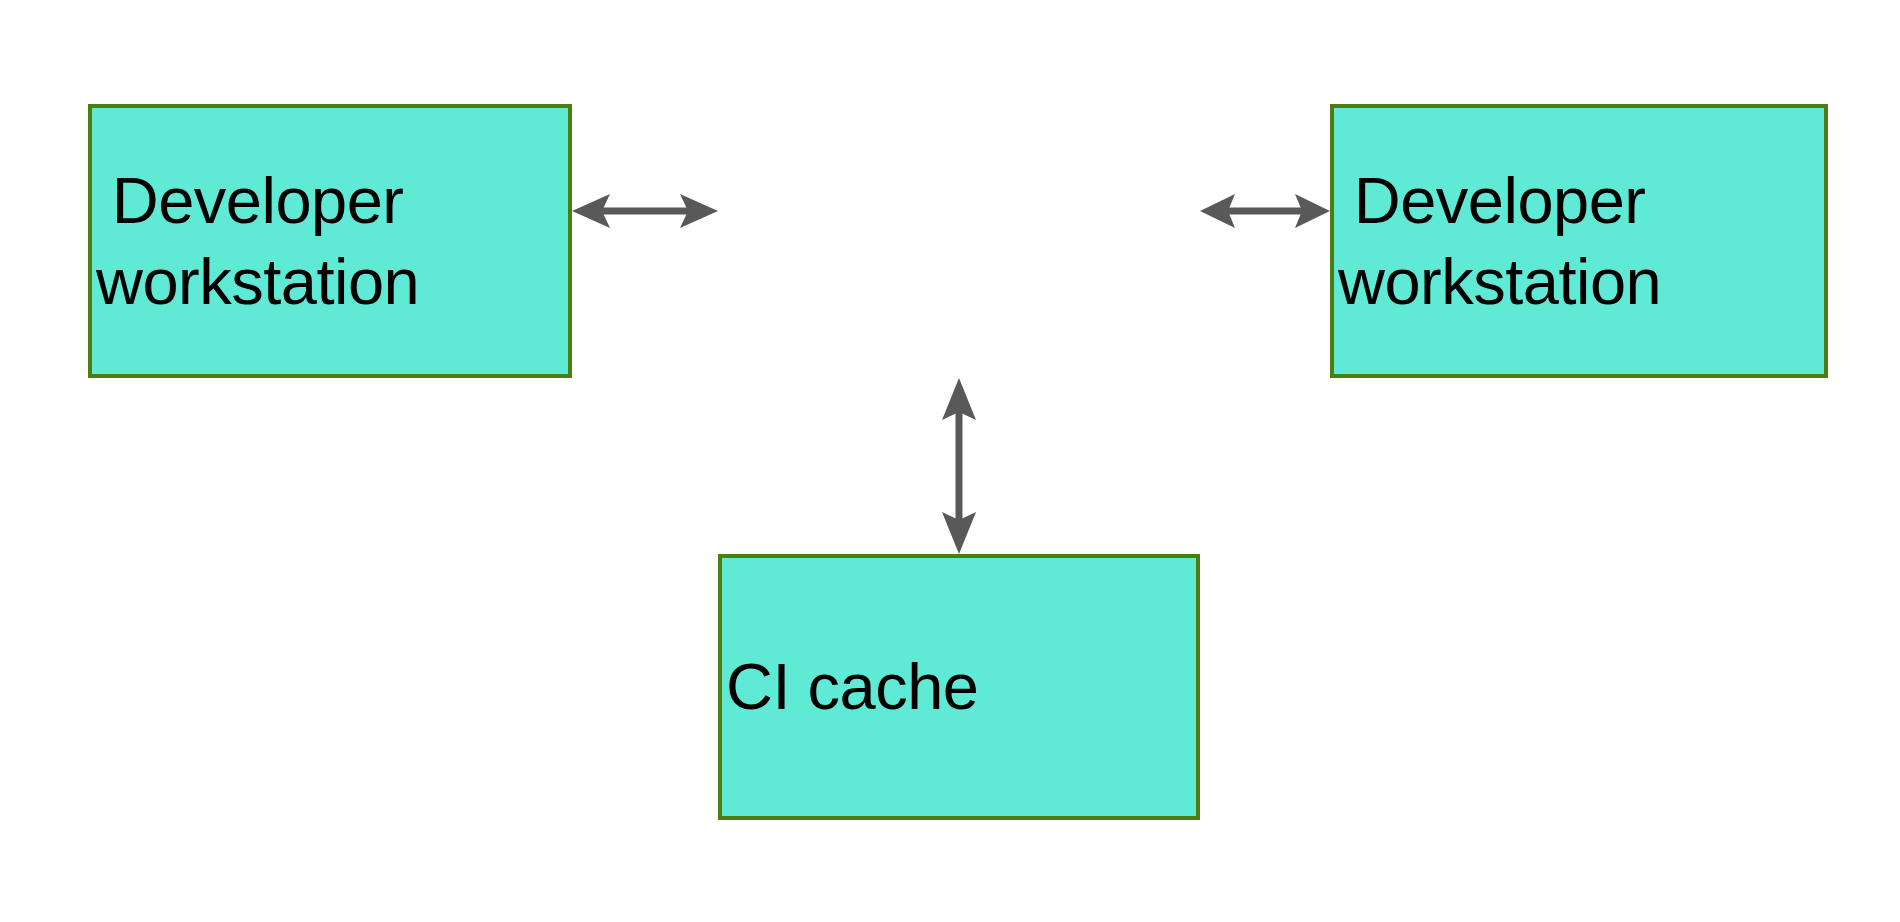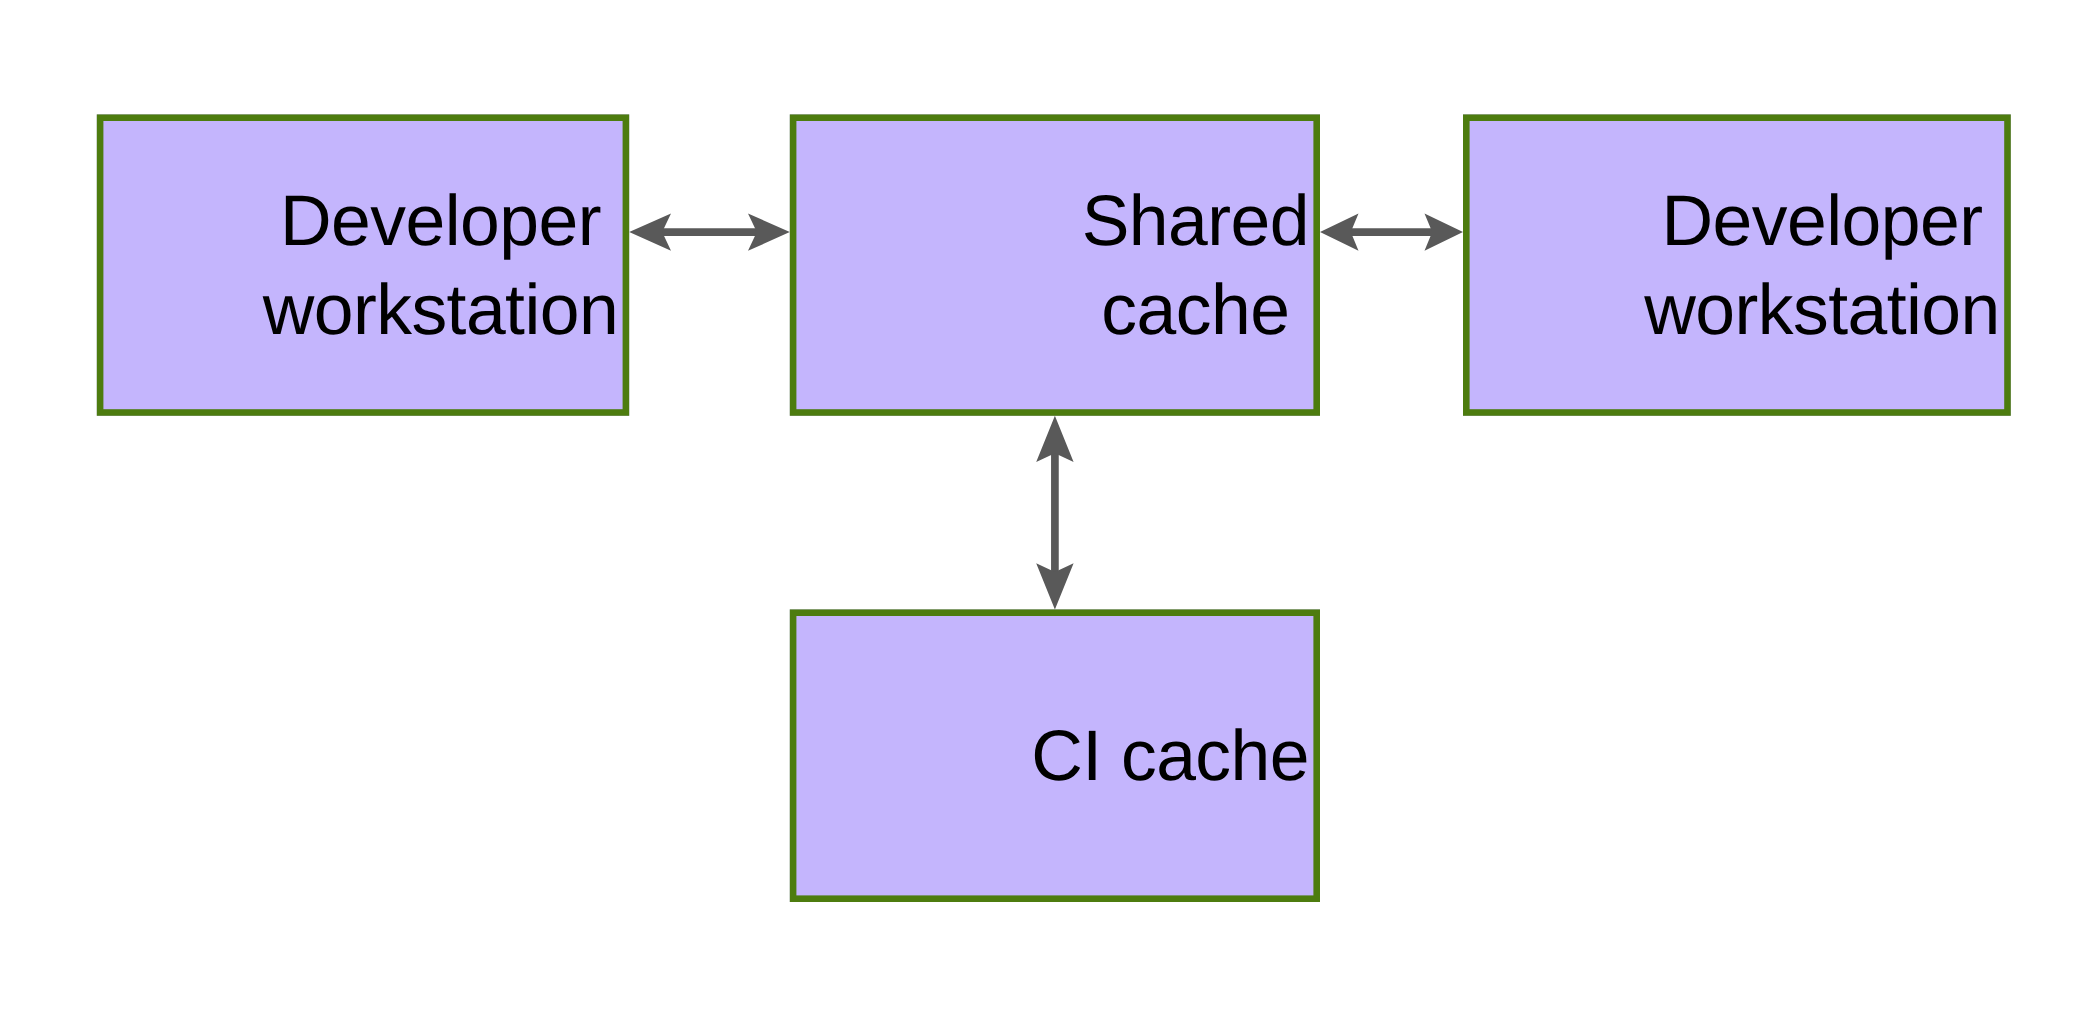--- a/index.html
+++ b/index.html
@@ -16,25 +16,25 @@
   }
   #canvas {
     position: relative;
     width: 1900px;
     height: 922px;
     background: #ffffff;
   }
   .node {
     position: absolute;
     box-sizing: border-box;
-    background: #c4b5fd;
-    border: 6px solid #4d7c0f;
+    background: #5eead4;
+    border: 4px solid #4d7c0f;
     display: flex;
     align-items: center;
-    justify-content: flex-end;
+    justify-content: flex-start;
     text-align: center;
   }
   .node-label {
     font-family: "Liberation Sans", sans-serif;
     font-size: 65px;
     line-height: 1.25;
     color: #000000;
     font-weight: 400;
     letter-spacing: -0.5px;
     white-space: pre-line;
@@ -57,24 +57,20 @@
 </head>
 <body>
 
 <div id="canvas">
 
   <div class="node" id="node-dev-left">
     <span class="node-label">Developer
 workstation</span>
   </div>
 
-  <div class="node" id="node-cache">
-    <span class="node-label">Shared
-cache</span>
-  </div>
 
   <div class="node" id="node-dev-right">
     <span class="node-label">Developer
 workstation</span>
   </div>
 
   <div class="node" id="node-ci">
     <span class="node-label">CI cache</span>
   </div>
 

